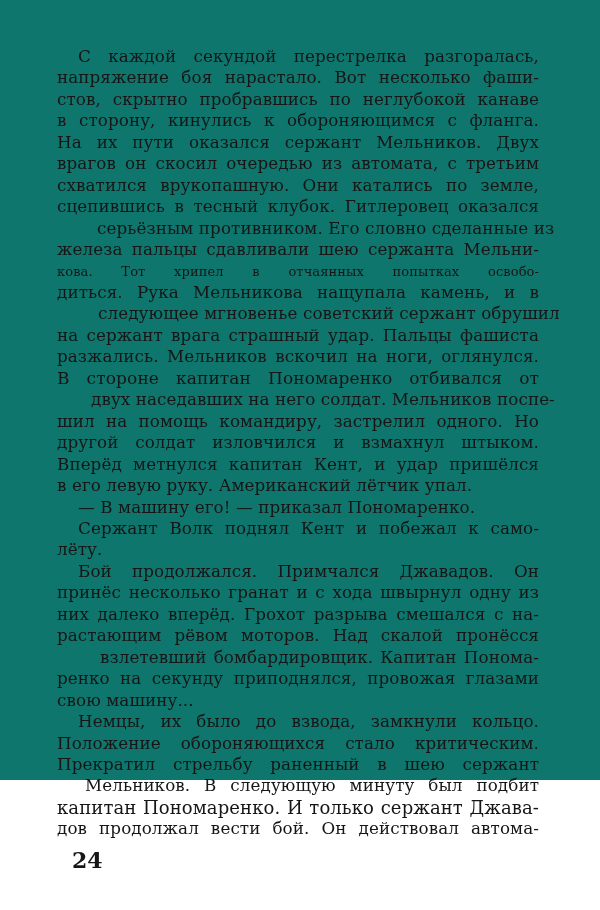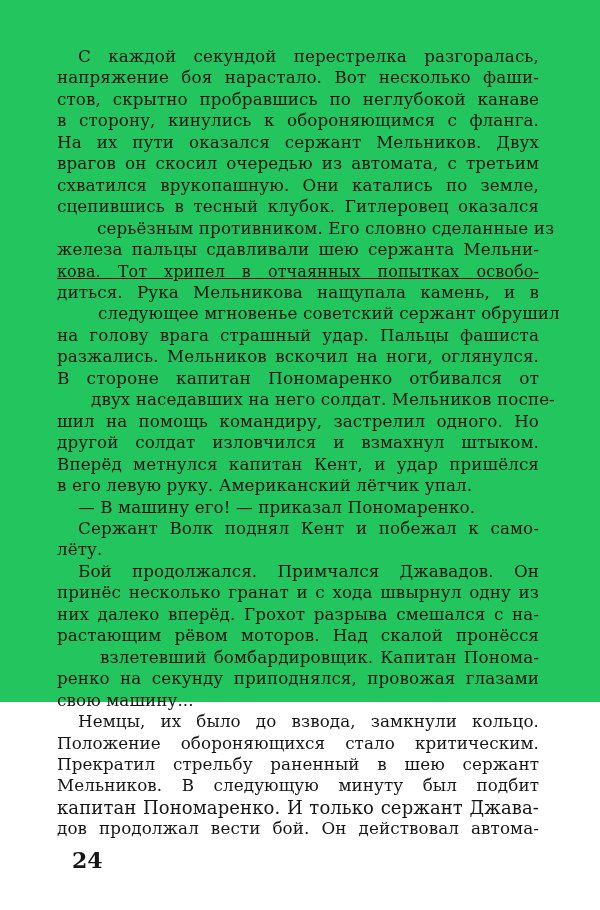--- a/index.html
+++ b/index.html
@@ -11,22 +11,22 @@
     width: 600px;
     height: 910px;
     position: relative;
     overflow: hidden;
     font-family: "DejaVu Serif", "Liberation Serif", serif;
     color: #161616;
   }
   .page {
     position: absolute;
     left: 0; top: 0;
-    width: 600px; height: 702px;
-    background: #22c55e;
+    width: 600px; height: 780px;
+    background: #0f766e;
   }
   .text-block {
     position: absolute;
     left: 57px;
     top: 46px;
     width: 482px;
   }
   .line {
     display: block;
     height: 27.4px;
@@ -61,42 +61,42 @@
       <span class="line indent" style="height: 21.4595px; line-height: 21.4595px; font-size: 16.7384px;">С каждой секундой перестрелка разгоралась,</span>
       <span class="line" style="height: 21.4595px; line-height: 21.4595px; font-size: 16.7384px;">напряжение боя нарастало. Вот несколько фаши-</span>
       <span class="line" style="height: 21.4595px; line-height: 21.4595px; font-size: 16.7384px;">стов, скрытно пробравшись по неглубокой канаве</span>
       <span class="line" style="height: 21.4595px; line-height: 21.4595px; font-size: 16.7384px;">в сторону, кинулись к обороняющимся с фланга.</span>
       <span class="line" style="height: 21.4595px; line-height: 21.4595px; font-size: 16.7384px;">На их пути оказался сержант Мельников. Двух</span>
       <span class="line" style="height: 21.4595px; line-height: 21.4595px; font-size: 16.7384px;">врагов он скосил очередью из автомата, с третьим</span>
       <span class="line" style="height: 21.4595px; line-height: 21.4595px; font-size: 16.7384px;">схватился врукопашную. Они катались по земле,</span>
       <span class="line" style="height: 21.4595px; line-height: 21.4595px; font-size: 16.7384px;">сцепившись в тесный клубок. Гитлеровец оказался</span>
       <span class="line" style="height: 21.4595px; line-height: 21.4595px; font-size: 16.7384px; margin-left: 40px;">серьёзным противником. Его словно сделанные из</span>
       <span class="line" style="height: 21.4595px; line-height: 21.4595px; font-size: 16.7384px;">железа пальцы сдавливали шею сержанта Мельни-</span>
-      <span class="line" style="height: 21.4595px; line-height: 21.4595px; font-size: 16px; text-decoration: underline;">кова. Тот хрипел в отчаянных попытках освобо-</span>
+      <span class="line" style="height: 21.4595px; line-height: 21.4595px; font-size: 13px;">кова. Тот хрипел в отчаянных попытках освобо-</span>
       <span class="line" style="height: 21.4595px; line-height: 21.4595px; font-size: 16.7384px;">диться. Рука Мельникова нащупала камень, и в</span>
       <span class="line" style="height: 21.4595px; line-height: 21.4595px; font-size: 16.7384px; margin-left: 41px;">следующее мгновенье советский сержант обрушил</span>
-      <span class="line" style="height: 21.4595px; line-height: 21.4595px; font-size: 16.7384px;">на голову врага страшный удар. Пальцы фашиста</span>
+      <span class="line" style="height: 21.4595px; line-height: 21.4595px; font-size: 16.7384px;">на сержант врага страшный удар. Пальцы фашиста</span>
       <span class="line" style="height: 21.4595px; line-height: 21.4595px; font-size: 16.7384px;">разжались. Мельников вскочил на ноги, оглянулся.</span>
       <span class="line" style="height: 21.4595px; line-height: 21.4595px; font-size: 17px;">В стороне капитан Пономаренко отбивался от</span>
       <span class="line" style="height: 21.4595px; line-height: 21.4595px; font-size: 16.7384px; margin-left: 34px;">двух наседавших на него солдат. Мельников поспе-</span>
       <span class="line" style="height: 21.4595px; line-height: 21.4595px; font-size: 16.7384px;">шил на помощь командиру, застрелил одного. Но</span>
       <span class="line" style="height: 21.4595px; line-height: 21.4595px; font-size: 16.7384px;">другой солдат изловчился и взмахнул штыком.</span>
       <span class="line" style="height: 21.4595px; line-height: 21.4595px; font-size: 16.7384px;">Вперёд метнулся капитан Кент, и удар пришёлся</span>
       <span class="line last" style="height: 21.4595px; line-height: 21.4595px; font-size: 16.7384px;">в его левую руку. Американский лётчик упал.</span>
       <span class="line indent last" style="height: 21.4595px; line-height: 21.4595px; font-size: 16.7384px;">— В машину его! — приказал Пономаренко.</span>
       <span class="line indent" style="height: 21.4595px; line-height: 21.4595px; font-size: 16.7384px;">Сержант Волк поднял Кент и побежал к само-</span>
       <span class="line last" style="height: 21.4595px; line-height: 21.4595px; font-size: 16.7384px;">лёту.</span>
       <span class="line indent" style="height: 21.4595px; line-height: 21.4595px; font-size: 16.7384px;">Бой продолжался. Примчался Джавадов. Он</span>
       <span class="line" style="height: 21.4595px; line-height: 21.4595px; font-size: 16.7384px;">принёс несколько гранат и с хода швырнул одну из</span>
       <span class="line" style="height: 21.4595px; line-height: 21.4595px; font-size: 16.7384px;">них далеко вперёд. Грохот разрыва смешался с на-</span>
       <span class="line" style="height: 21.4595px; line-height: 21.4595px; font-size: 16.7384px;">растающим рёвом моторов. Над скалой пронёсся</span>
       <span class="line" style="height: 21.4595px; line-height: 21.4595px; font-size: 16.7384px; margin-left: 43px;">взлетевший бомбардировщик. Капитан Пономa-</span>
       <span class="line" style="height: 21.4595px; line-height: 21.4595px; font-size: 16.7384px;">ренко на секунду приподнялся, провожая глазами</span>
       <span class="line last" style="height: 21.4595px; line-height: 21.4595px; font-size: 16.7384px;">свою машину...</span>
       <span class="line indent" style="height: 21.4595px; line-height: 21.4595px; font-size: 16.7384px;">Немцы, их было до взвода, замкнули кольцо.</span>
       <span class="line" style="height: 21.4595px; line-height: 21.4595px; font-size: 16.7384px;">Положение обороняющихся стало критическим.</span>
       <span class="line" style="height: 21.4595px; line-height: 21.4595px; font-size: 16.7384px;">Прекратил стрельбу раненный в шею сержант</span>
-      <span class="line" style="height: 21.4595px; line-height: 21.4595px; font-size: 16.7384px;">Мельников. В следующую минуту был подбит</span>
+      <span class="line" style="height: 21.4595px; line-height: 21.4595px; font-size: 16.7384px; margin-left: 28px;">Мельников. В следующую минуту был подбит</span>
       <span class="line" style="height: 21.4595px; line-height: 21.4595px; font-size: 18px;">капитан Пономаренко. И только сержант Джава-</span>
       <span class="line" style="height: 21.4595px; line-height: 21.4595px; font-size: 16.7384px;">дов продолжал вести бой. Он действовал автома-</span>
     </div>
   <div class="page-number">24</div>
 </div>
 
 </body></html>

